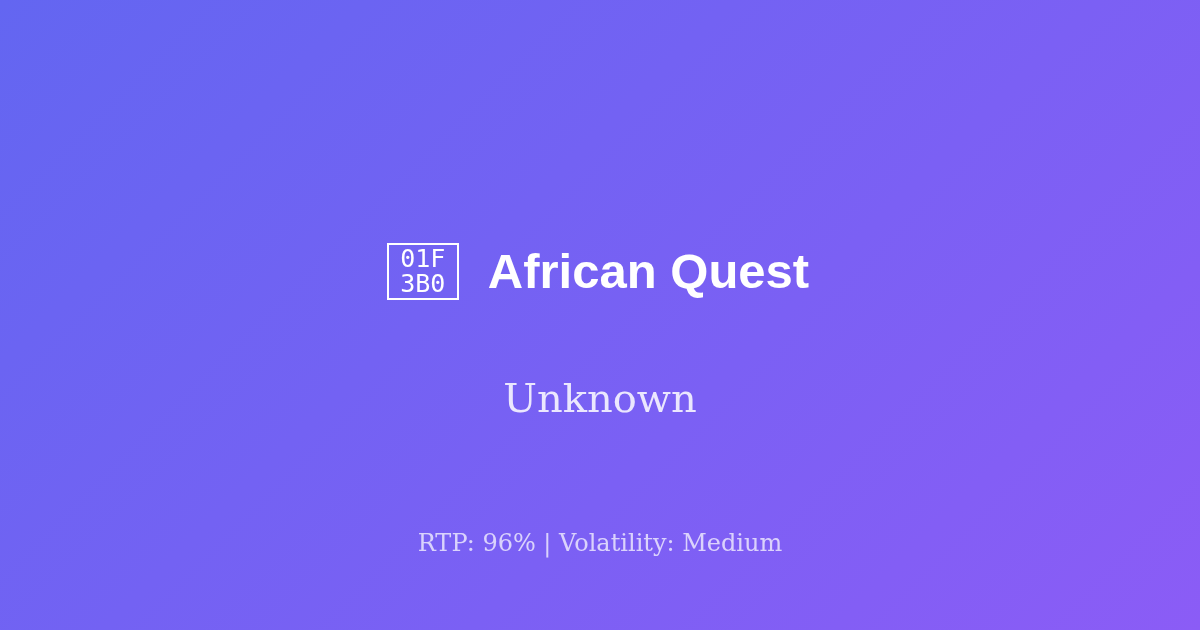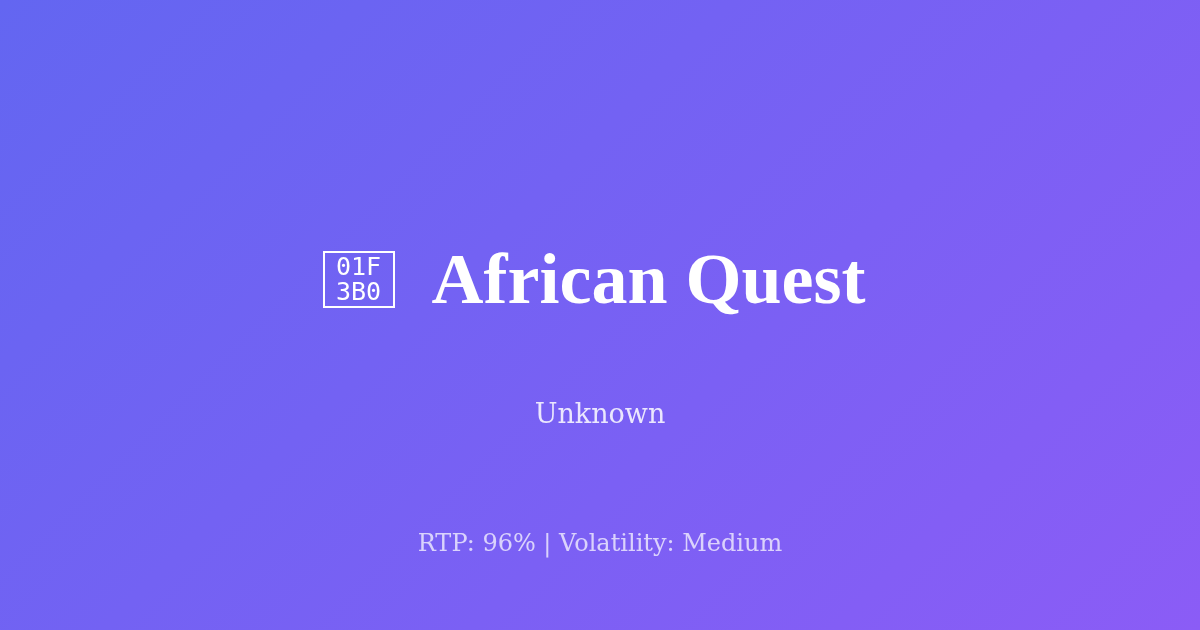--- a/index.html
+++ b/index.html
@@ -65,33 +65,33 @@
     color: #ffffff;
     flex: none;
   }
 
   .tofu-glyph .tofu-row {
     display: block;
     height: 25px;
   }
 
   .og-title {
-    font-family: Liberation Serif, serif;
+    font-family: Liberation Sans, sans-serif;
     font-weight: bold;
-    font-size: 72px;
+    font-size: 49px;
     line-height: 78px;
     color: #ffffff;
-    margin: 12px;
+    margin: 4px;
     white-space: nowrap;
   }
 
   .og-subtitle {
     font-family: "DejaVu Serif", serif;
     font-weight: normal;
-    font-size: 27px;
+    font-size: 40px;
     line-height: 44px;
     color: rgba(255, 255, 255, 0.85);
     margin: 0;
     margin-top: 62px;
     white-space: nowrap;
   }
 
   
   .og-footer {
     position: absolute;

